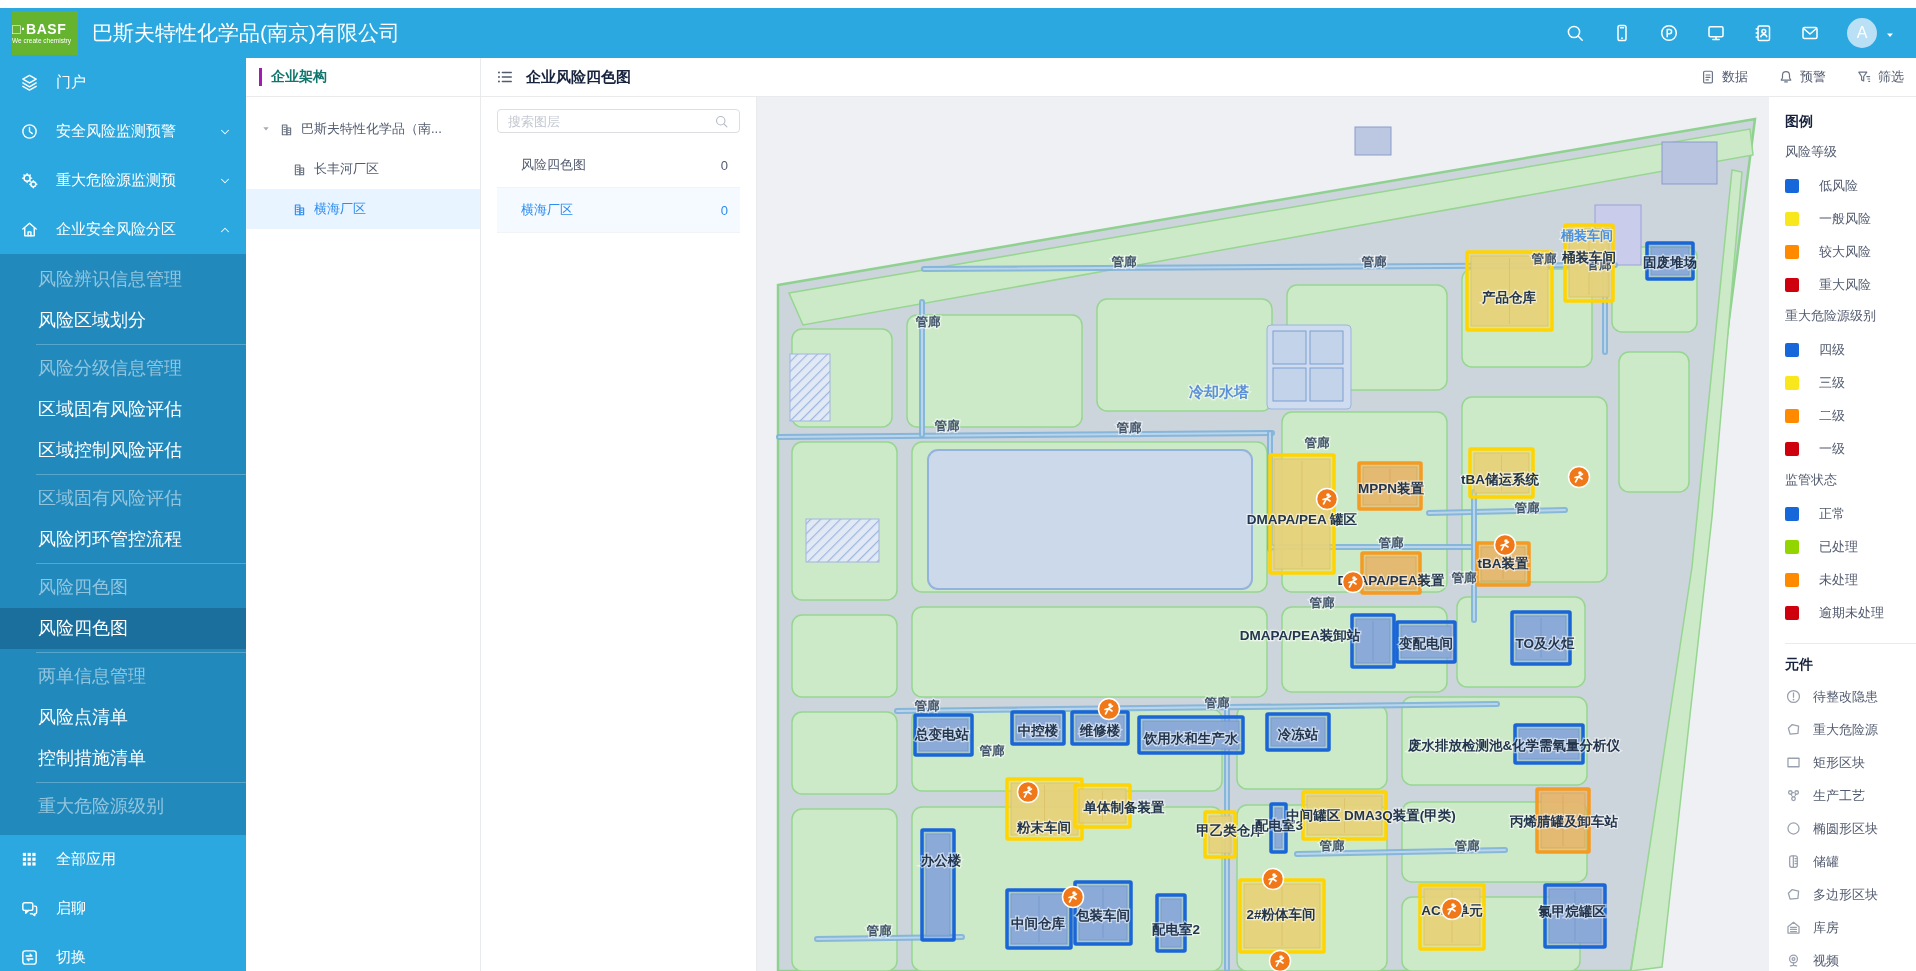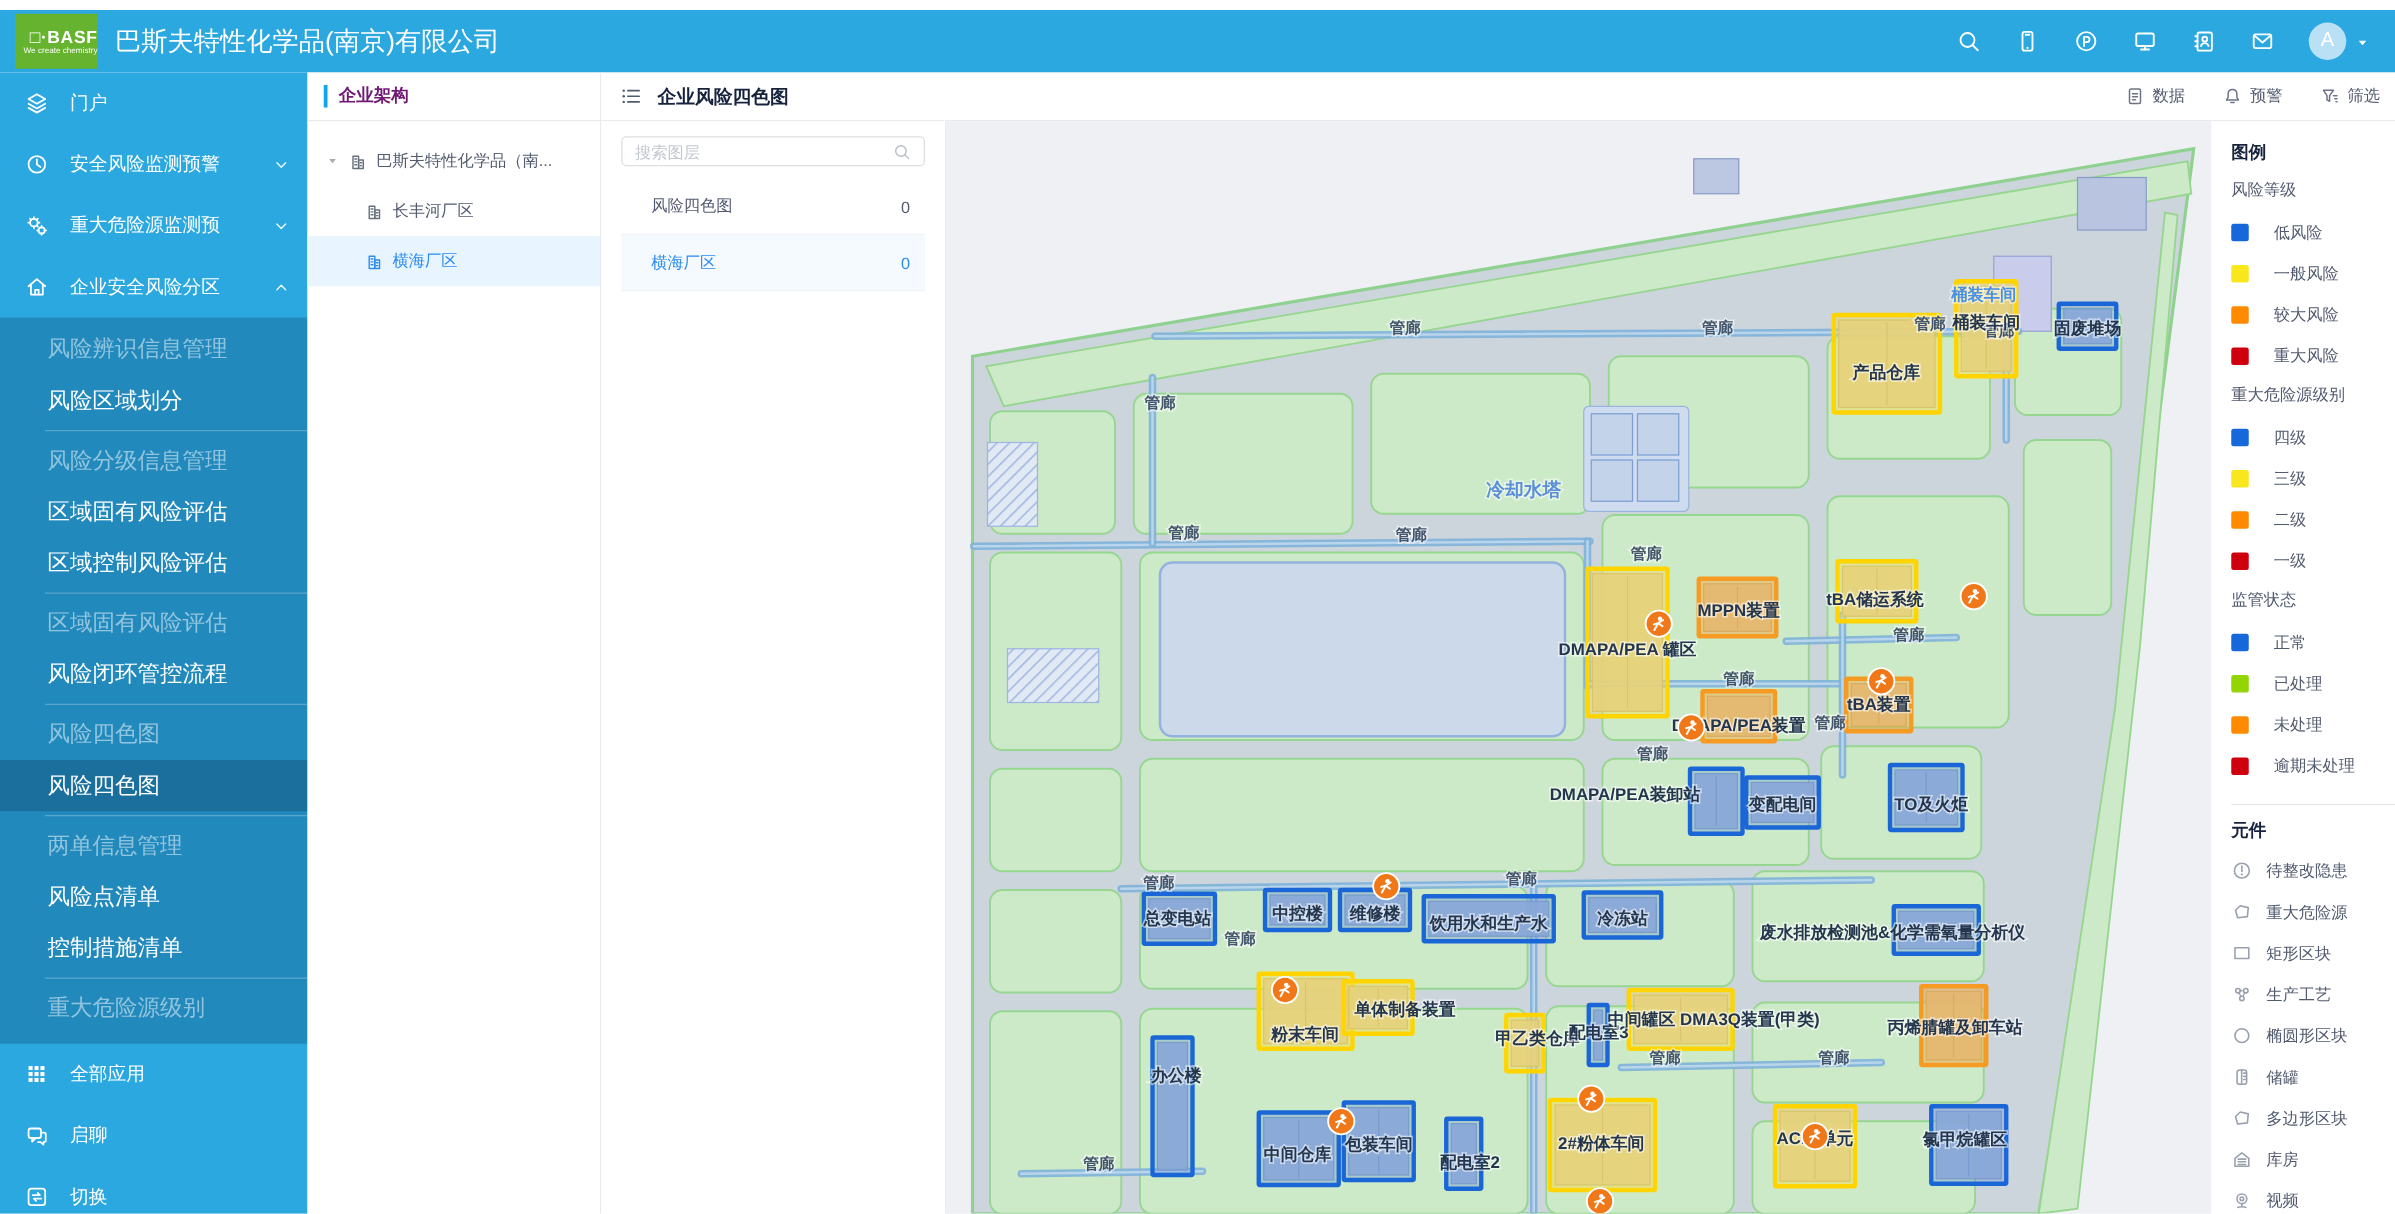--- a/index.html
+++ b/index.html
@@ -2,21 +2,21 @@
 <html><head>
 <meta charset="utf-8">
 <style>
   * { box-sizing: border-box; margin: 0; padding: 0; }
   html,body { width:1916px; height:971px; }
   body { font-family:"Liberation Sans","DejaVu Sans",sans-serif; background:#fff; overflow:hidden; }
   #app { position:relative; width:1916px; height:971px; background:#fff; }
   .topstrip { height:8px; background:#fff; }
   
   .header { height:50px; background:#2ba8e0; display:flex; align-items:center; }
-  .logo { width:66px; height:44px; background:#65b32e; margin-left:12px; display:flex; flex-direction:column; align-items:flex-end; justify-content:center; color:#fff; flex:none; }
+  .logo { width:66px; height:44px; background:#65b32e; margin-left:12px; display:flex; flex-direction:column; align-items:flex-start; justify-content:center; color:#fff; flex:none; }
   .logo-brand { font-weight:bold; font-size:14px; line-height:15px; letter-spacing:.5px; }
   .logo-tag { font-size:6.5px; line-height:8px; }
   .app-title { color:#fff; font-size:21px; margin-left:14px; white-space:nowrap; }
   .header-icons { margin-left:auto; display:flex; align-items:center; gap:27px; color:#fff; padding-right:20px; }
   .hicon { width:20px; height:20px; display:flex; align-items:center; justify-content:center; cursor:pointer; }
   .avatar-wrap { display:flex; align-items:center; gap:7px; cursor:pointer; }
   .avatar { width:30px; height:30px; border-radius:50%; background:#b9e0f4; color:#fff; display:flex; align-items:center; justify-content:center; font-size:16px; }
   
   .main { display:flex; height:913px; }
   
@@ -25,21 +25,21 @@
   .side-item .ic { width:19px; height:19px; flex:none; }
   .side-item .chev { margin-left:auto; width:14px; height:14px; opacity:.95; }
   .submenu { background:#2289bc; padding:5px 0 8px 0; font-size:18px; }
   .sub-item { height:41px; line-height:41px; padding-left:38px; cursor:pointer; white-space:nowrap; }
   .sub-item.group { color:rgba(255,255,255,.5); cursor:default; }
   .sub-item.selected { background:#1a6f9c; }
   .sub-divider { height:1px; background:rgba(255,255,255,.25); margin:3px 0 3px 36px; }
   
   .tree-panel { width:235px; flex:none; border-right:1px solid #e8eaec; background:#fff; display:flex; flex-direction:column; }
   .panel-header { height:39px; flex:none; display:flex; align-items:center; border-bottom:1px solid #e8eaec; }
-  .tree-title { font-weight:bold; color:#701a75; font-size:14px; padding-left:9px; border-left:3px solid #0ea5e9; margin-left:13px; }
+  .tree-title { font-weight:bold; color:#0f766e; font-size:14px; padding-left:9px; border-left:3px solid #a21caf; margin-left:13px; }
   .tree-body { padding-top:12px; font-size:13px; color:#515a6e; }
   .tree-row { height:40px; display:flex; align-items:center; gap:7px; padding-left:14px; cursor:pointer; white-space:nowrap; overflow:hidden; }
   .tree-row.child { padding-left:46px; }
   .tree-row.selected { background:#e8f4ff; color:#2d8cf0; }
   .tree-caret { width:12px; height:12px; color:#a6abb5; flex:none; }
   .tree-bld { width:15px; height:15px; color:#67707e; flex:none; }
   .tree-row.selected .tree-bld { color:#2d8cf0; }
   .tree-label { overflow:hidden; text-overflow:ellipsis; }
   
   .right-region { flex:1; display:flex; flex-direction:column; min-width:0; }

